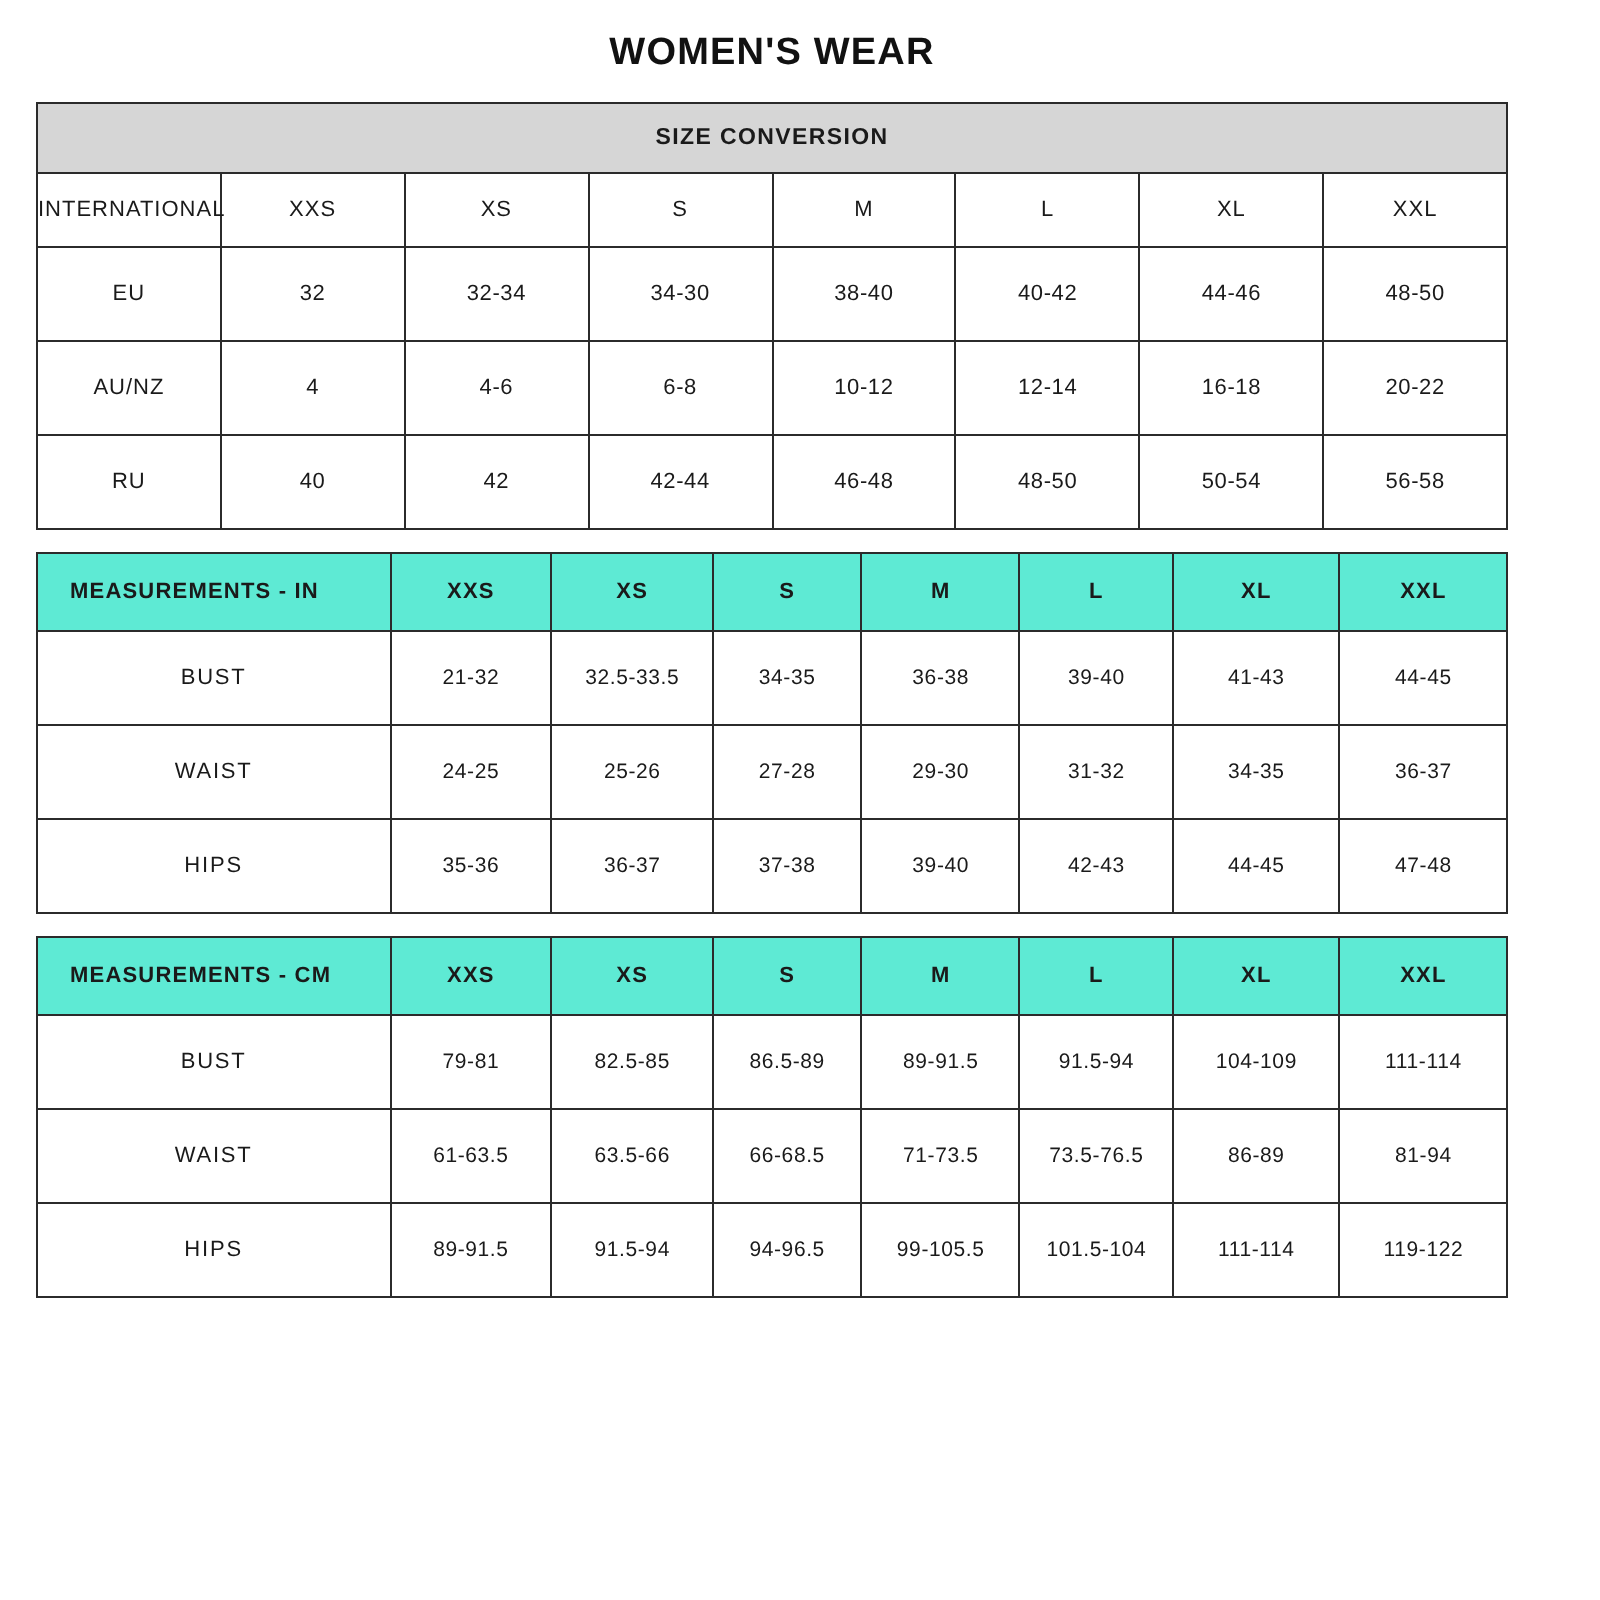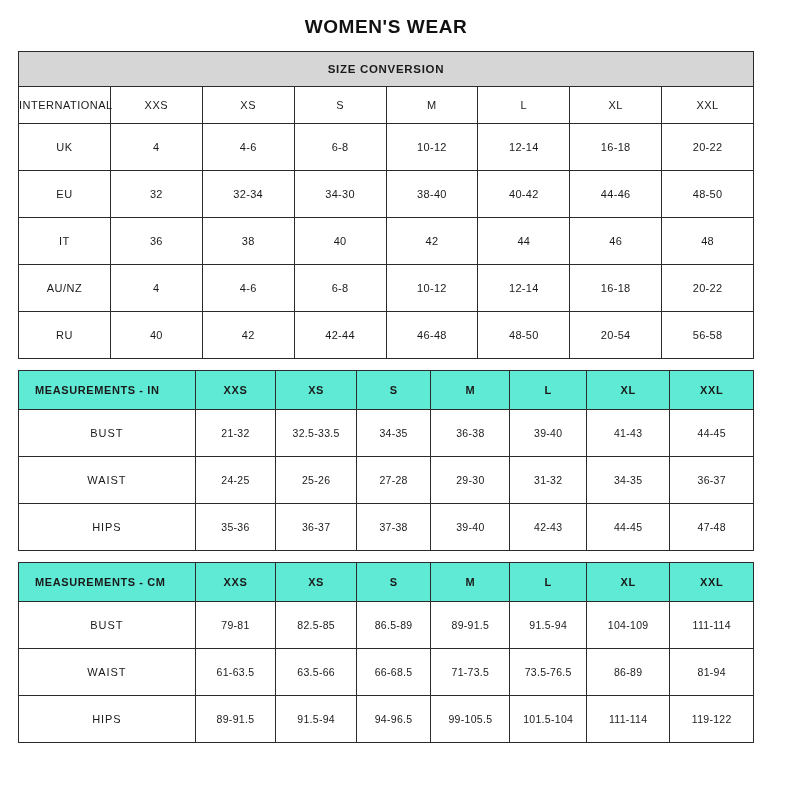--- a/index.html
+++ b/index.html
@@ -108,67 +108,47 @@
         <td style="width:10%">XXS</td>
         <td style="width:11.8%">XS</td>
         <td style="width:12.2%">S</td>
         <td style="width:13.5%">M</td>
         <td style="width:12%">L</td>
         <td style="width:11.5%">XL</td>
         <td style="width:11.5%">XXL</td>
       </tr>
 
       <tr>
-        <td class="rowlabel">UK</td>
-        <td>4</td>
-        <td>4-6</td>
-        <td>6-8</td>
-        <td>10-12</td>
-        <td>12-14</td>
-        <td>16-18</td>
-        <td>20-22</td>
-      </tr>
-      <tr>
         <td class="rowlabel">EU</td>
         <td>32</td>
         <td>32-34</td>
         <td>34-30</td>
         <td>38-40</td>
         <td>40-42</td>
         <td>44-46</td>
         <td>48-50</td>
       </tr>
       <tr>
-        <td class="rowlabel">IT</td>
-        <td>36</td>
-        <td>38</td>
-        <td>40</td>
-        <td>42</td>
-        <td>44</td>
-        <td>46</td>
-        <td>48</td>
-      </tr>
-      <tr>
         <td class="rowlabel">AU/NZ</td>
         <td>4</td>
         <td>4-6</td>
         <td>6-8</td>
         <td>10-12</td>
         <td>12-14</td>
         <td>16-18</td>
         <td>20-22</td>
       </tr>
       <tr>
         <td class="rowlabel">RU</td>
         <td>40</td>
         <td>42</td>
         <td>42-44</td>
         <td>46-48</td>
         <td>48-50</td>
-        <td>20-54</td>
+        <td>50-54</td>
         <td>56-58</td>
       </tr>
     </tbody>
   </table>
 
   <div class="meas-wrap">
     <table class="tbl-meas">
       <tbody>
         <tr class="hdr">
           <td class="first" style="width:22.5%">MEASUREMENTS - IN</td>

